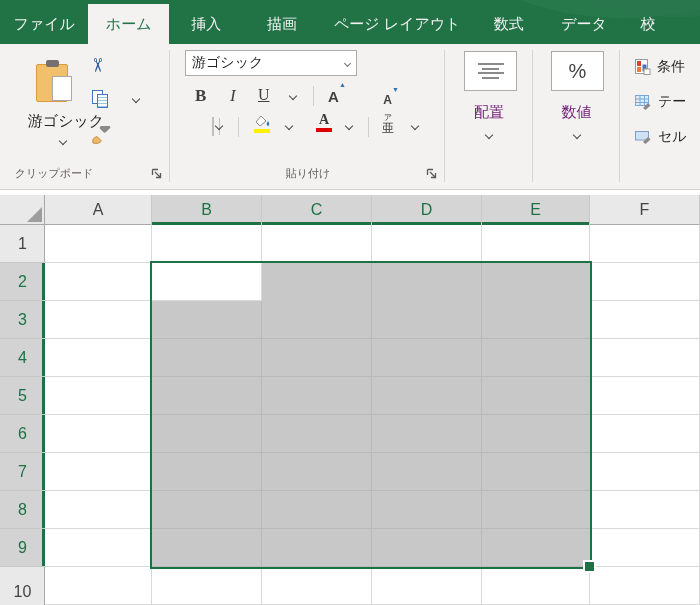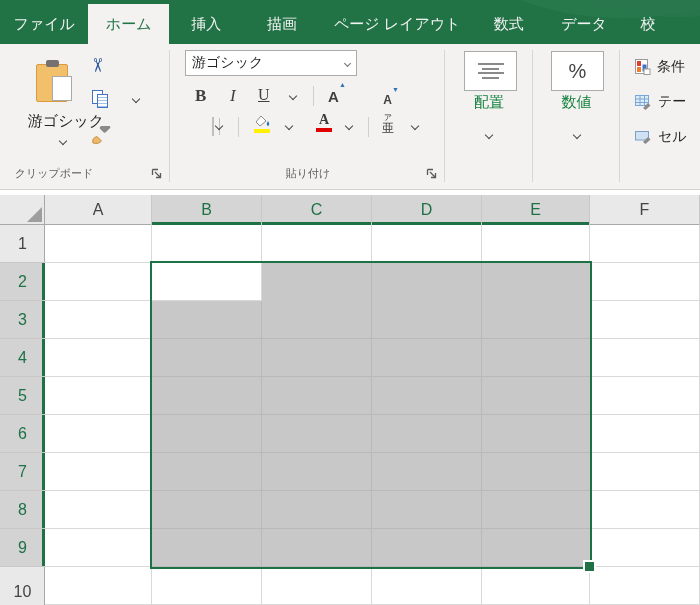--- a/index.html
+++ b/index.html
@@ -57,21 +57,21 @@
   .bordic::before{content:"";position:absolute;left:0;right:0;top:6.5px;height:1px;background:#BFBFBF;}
   .bordic::after{content:"";position:absolute;top:0;bottom:0;left:6.5px;width:1px;background:#BFBFBF;}
   .swatchbtn{display:flex;flex-direction:column;align-items:center;gap:1px;}
   .swatch{width:16px;height:4px;}
   .phon{display:flex;flex-direction:column;align-items:center;line-height:1;color:#3b3b3b;}
   .phon .pt{font-size:8px;} .phon .pb{font-size:12px;}
 
   
   .bigbox{position:absolute;top:7px;width:53px;height:40px;background:#fff;border:1px solid #ABABAB;
           display:flex;align-items:center;justify-content:center;}
-  .biglabel{position:absolute;top:49px;width:100%;text-align:center;font-size:15px;color:#15803d;}
+  .biglabel{position:absolute;top:59px;width:100%;text-align:center;font-size:15px;color:#701a75;}
   .bigchev{position:absolute;top:88px;left:50%;transform:translateX(-50%) rotate(45deg);}
   .alignic{display:flex;flex-direction:column;gap:2.5px;align-items:center;}
   .alignic b{display:block;height:2px;background:#8a8a8a;}
   .pct{font-size:20px;color:#444;}
 
   
   .stylerow{position:absolute;left:15px;height:26px;display:flex;align-items:center;gap:6px;
             font-size:14px;color:#252423;white-space:nowrap;cursor:pointer;}
 
   

